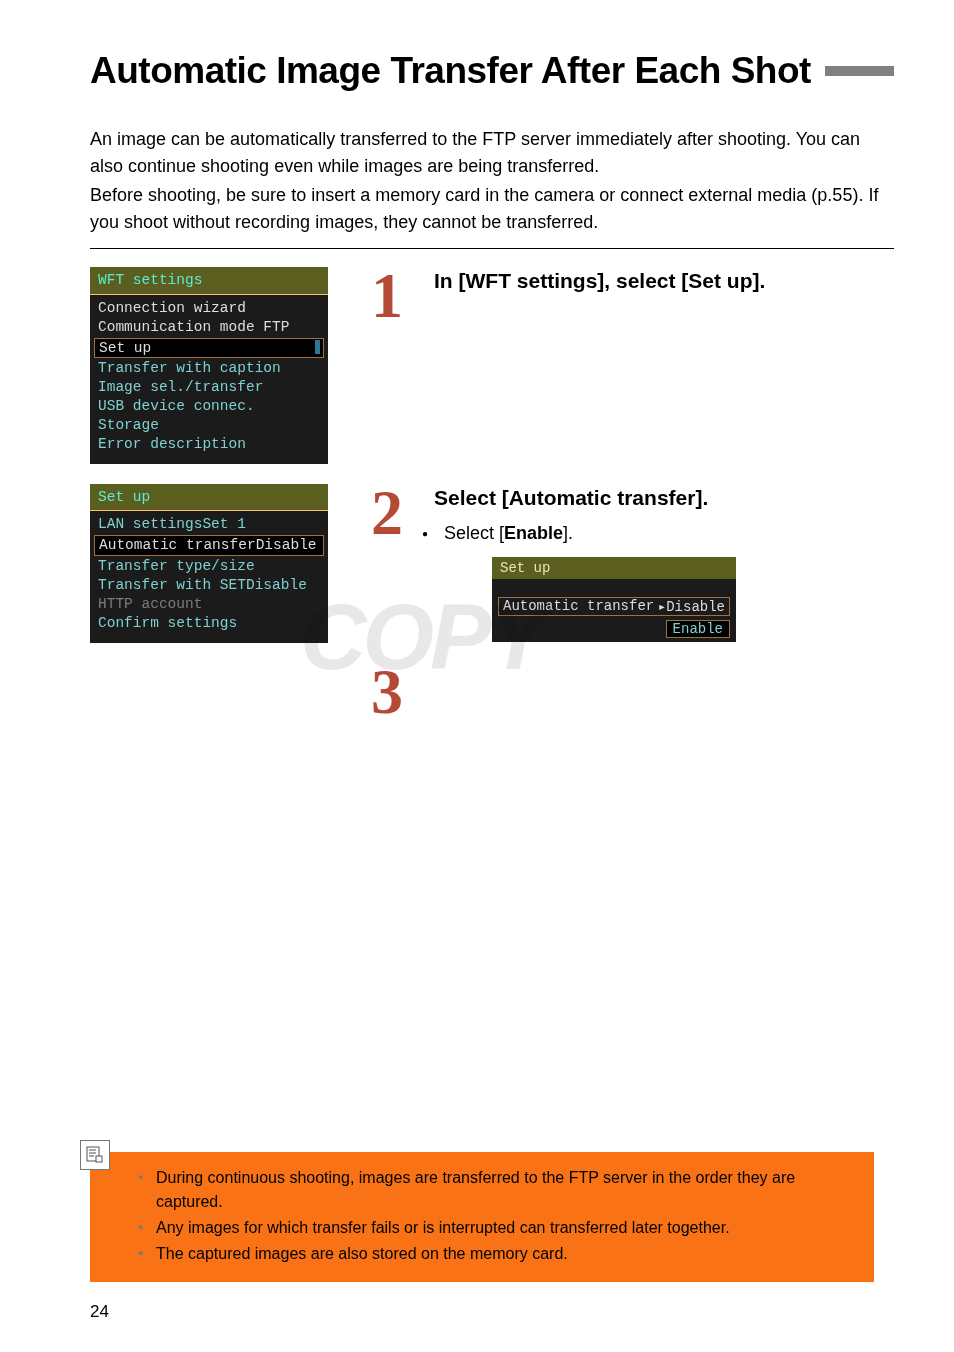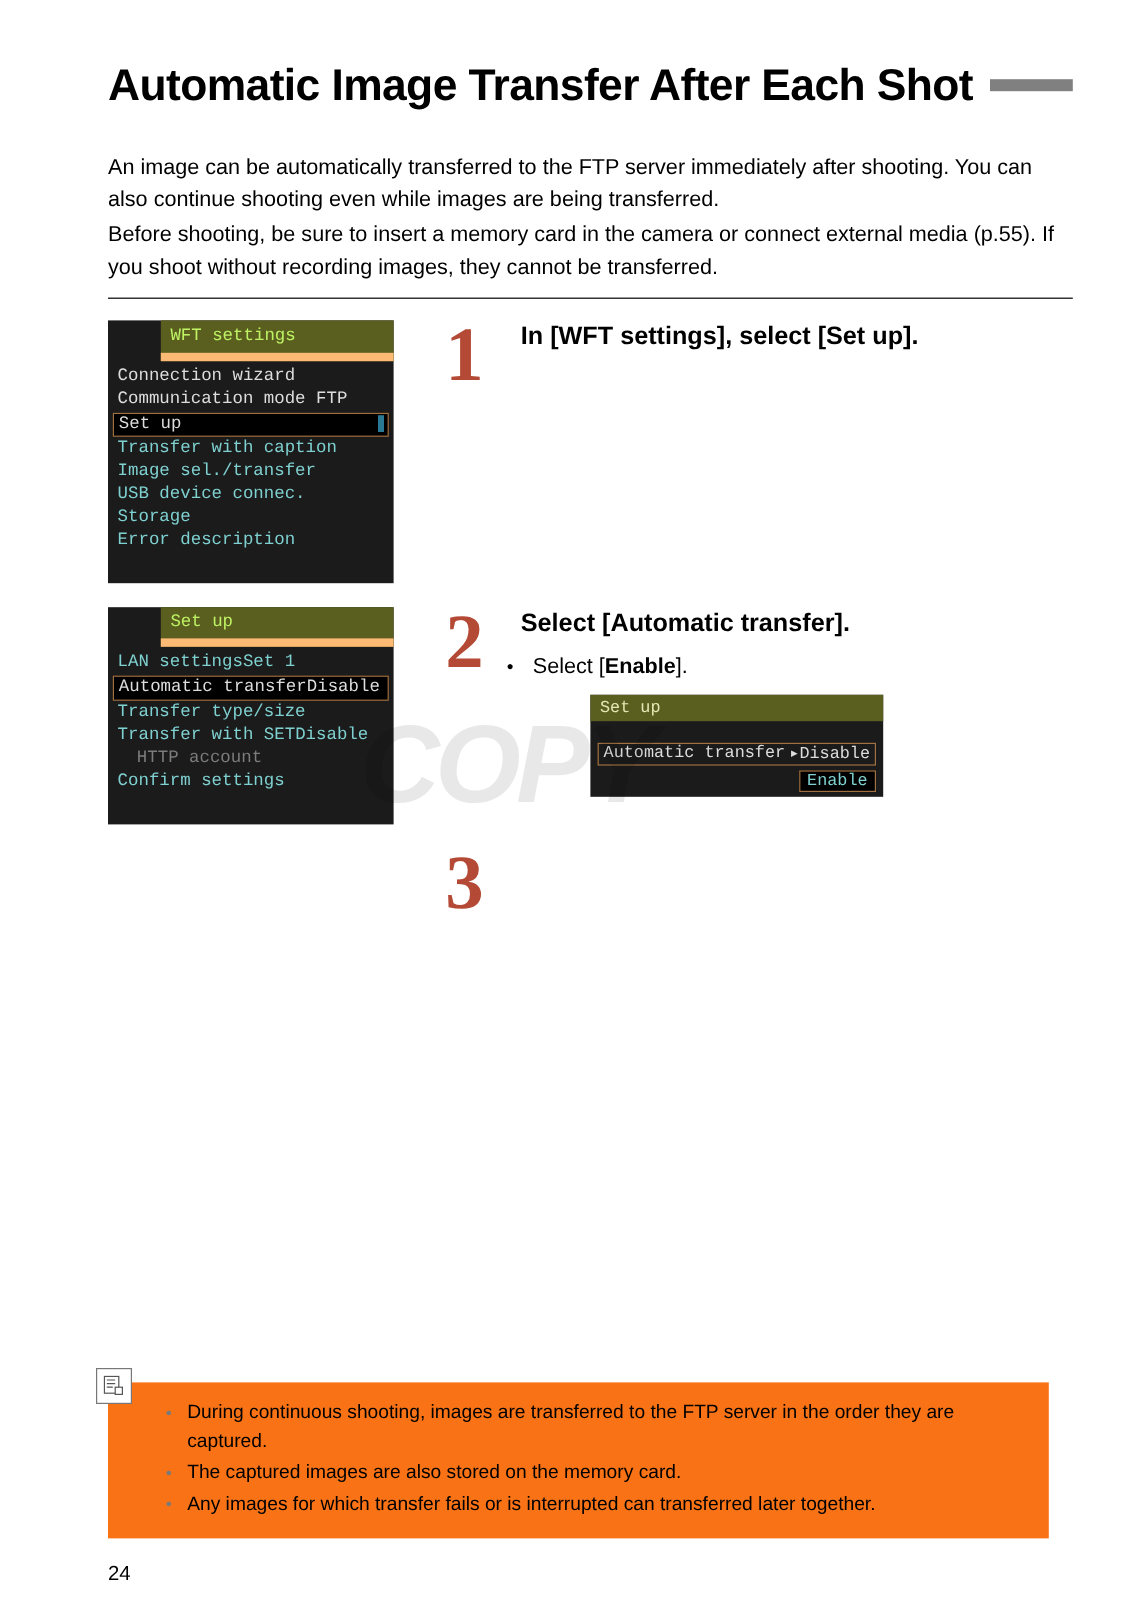--- a/index.html
+++ b/index.html
@@ -50,35 +50,34 @@
     width: 238px;
     background: #1b1b1b;
     color: #ddd;
     font-family: "Courier New", monospace;
     font-size: 14.5px;
     line-height: 1.3;
     flex-shrink: 0;
   }
   .screen .hdr {
     background: #5a5f1f;
-    color: #bef264;
+    color: #5eead4;
     padding: 4px 8px;
-    border-bottom: 7px solid #fdba74;
-    margin-left: 44px;
+    border-bottom: 1px solid #fdba74;
   }
   .screen .body {
-    padding: 4px 8px 26px 8px;
+    padding: 4px 8px 10px 8px;
   }
   .screen .hl {
     background: #000;
     border: 1px solid #a07040;
     padding: 0 4px;
     margin: 1px -4px;
   }
-  .screen .bad { color: #7c7c7c; margin-left: 16px; }
+  .screen .bad { color: #7c7c7c; }
   .screen .cyan { color: #7fd0d0; font-family: Liberation Mono, monospace; }
   .screen .rtab {
     width: 5px;
     height: 14px;
     background: #2a7a95;
     float: right;
     margin-top: 3px;
   }
   .screen .row { display:flex; justify-content:flex-start; }
   .stepnum {
@@ -270,18 +269,18 @@
     <svg width="18" height="18" viewBox="0 0 18 18">
         <rect x="1" y="1" width="12" height="14" fill="none" stroke="#555"></rect>
         <line x1="3" y1="4" x2="10" y2="4" stroke="#555"></line>
         <line x1="3" y1="7" x2="10" y2="7" stroke="#555"></line>
         <line x1="3" y1="10" x2="8" y2="10" stroke="#555"></line>
         <rect x="10" y="10" width="6" height="6" fill="#fff" stroke="#555"></rect>
       </svg>
   </div>
   <ul>
     <li>During continuous shooting, images are transferred to the FTP server in the order they are captured.</li>
+    <li>Any images for which transfer fails or is interrupted can transferred later together.</li>
     <li>The captured images are also stored on the memory card.</li>
-    <li>Any images for which transfer fails or is interrupted can transferred later together.</li>
   </ul>
 </div>
 
 <div class="pagenum">24</div>
 
 </body></html>

